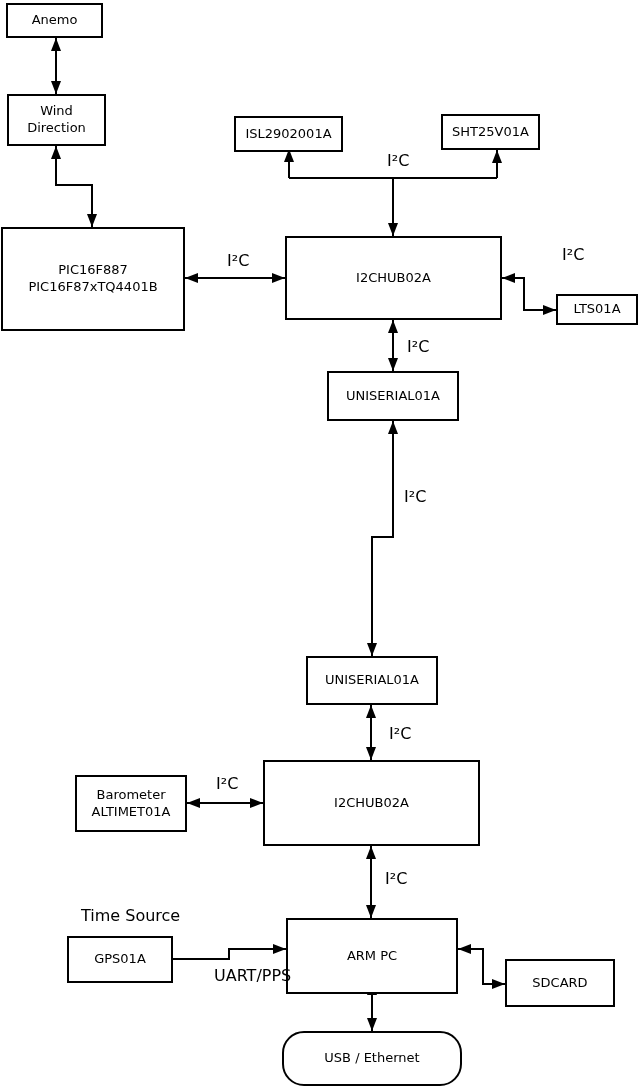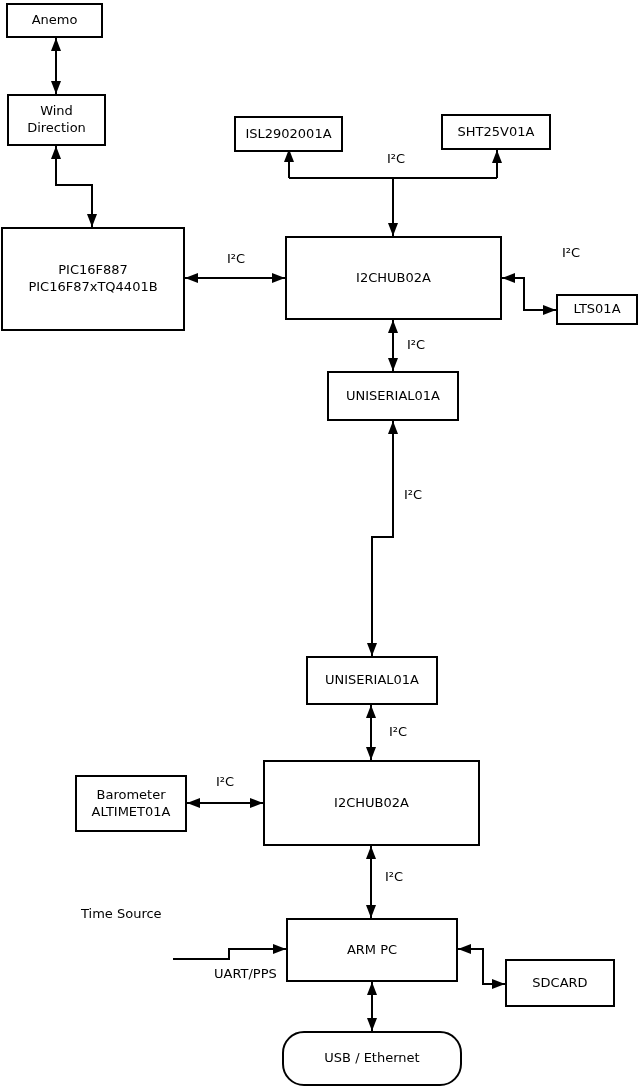--- a/index.html
+++ b/index.html
@@ -9,35 +9,35 @@
     font-family:"DejaVu Sans", "Liberation Sans", sans-serif;
     color:#000;
   }
   #canvas { position:absolute; left:0; top:0; width:640px; height:1089px; background:#ffffff; }
   #edges { position:absolute; left:0; top:0; width:640px; height:1089px; }
   .box {
     position:absolute; background:#ffffff; border:2px solid #000;
     display:flex; flex-direction:column; align-items:center; justify-content:center;
     font-size:13px; line-height:1.3; text-align:center; white-space:nowrap;
   }
-  .lbl { position:absolute; font-size:13px; line-height:1.2; white-space:nowrap; }
+  .lbl { position:absolute; font-size:16px; line-height:1.2; white-space:nowrap; }
   
   .b-anemo   { left:6px;   top:3px;    width:97px;  height:35px; }
   .b-wind    { left:7px;   top:94px;   width:99px;  height:52px; }
   .b-pic     { left:1px;   top:227px;  width:184px; height:104px; }
   .b-isl     { left:234px; top:116px;  width:109px; height:36px; }
-  .b-sht     { left:441px; top:114px;  width:110px; height:36px; }
+  .b-sht     { left:441px; top:114px;  width:99px; height:36px; }
   .b-hub1    { left:285px; top:236px;  width:217px; height:84px; }
   .b-lts     { left:556px; top:294px;  width:82px;  height:31px; }
   .b-uni1    { left:327px; top:371px;  width:132px; height:50px; }
   .b-uni2    { left:306px; top:656px;  width:132px; height:49px; }
   .b-hub2    { left:263px; top:760px;  width:217px; height:86px; }
   .b-baro    { left:75px;  top:775px;  width:112px; height:57px;align-items:center; }
   .b-gps     { left:67px;  top:936px;  width:106px; height:47px; }
-  .b-arm     { left:286px; top:918px;  width:172px; height:64px; }
+  .b-arm     { left:286px; top:918px;  width:172px; height:76px; }
   .b-sdcard  { left:505px; top:959px;  width:110px; height:48px;text-align:center; }
   .b-usb     { left:282px; top:1031px; width:180px; height:55px;border-radius:22px; }
   
   .l-i2c-top      { left:387px; top:151px; }
   .l-i2c-pichub   { left:227px; top:251px; }
   .l-i2c-lts      { left:562px; top:245px; }
   .l-i2c-hub1uni  { left:407px; top:337px; }
   .l-i2c-unilink  { left:404px; top:487px; }
   .l-i2c-unihub2  { left:389px; top:724px; }
   .l-i2c-baro     { left:216px; top:774px; }
@@ -115,20 +115,23 @@
 
   <div class="box b-hub2">
     <span>I2CHUB02A</span>
   </div>
 
   <div class="box b-baro">
     <span>Barometer</span>
     <span>ALTIMET01A</span>
   </div>
 
+  <div class="box b-gps">
+    <span>GPS01A</span>
+  </div>
 
   <div class="box b-arm">
     <span>ARM PC</span>
   </div>
 
   <div class="box b-sdcard">
     <span>SDCARD</span>
   </div>
 
   <div class="box b-usb">

